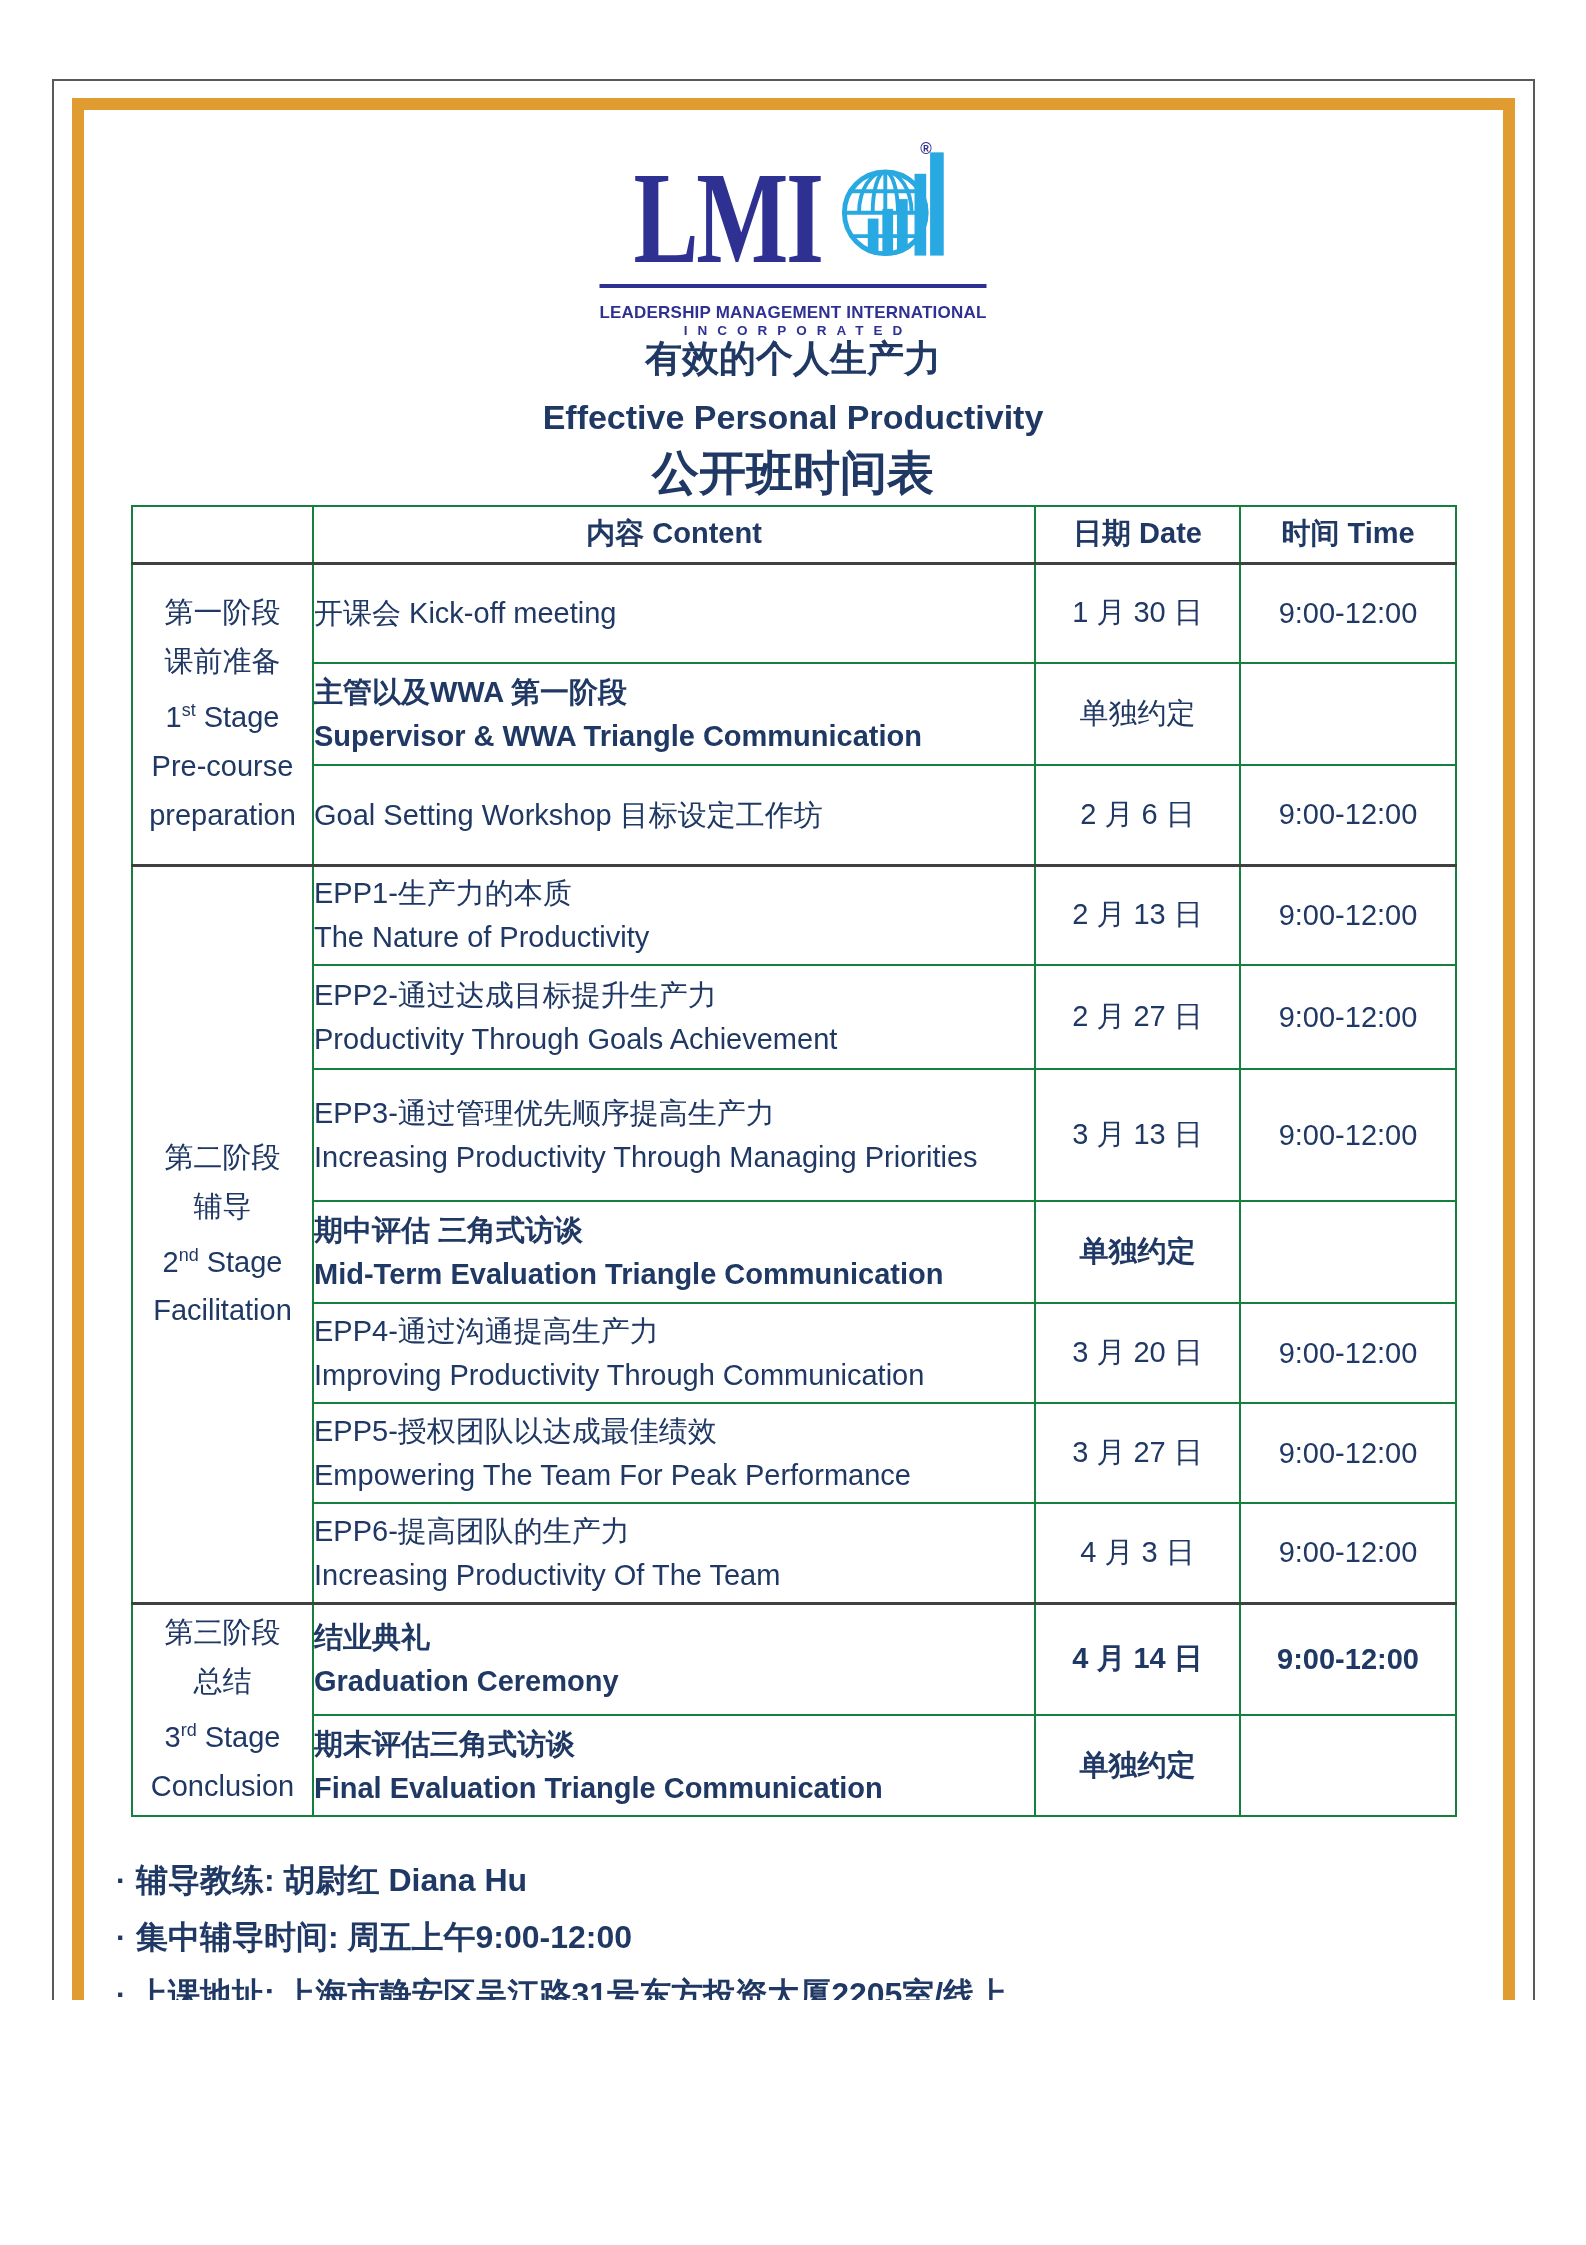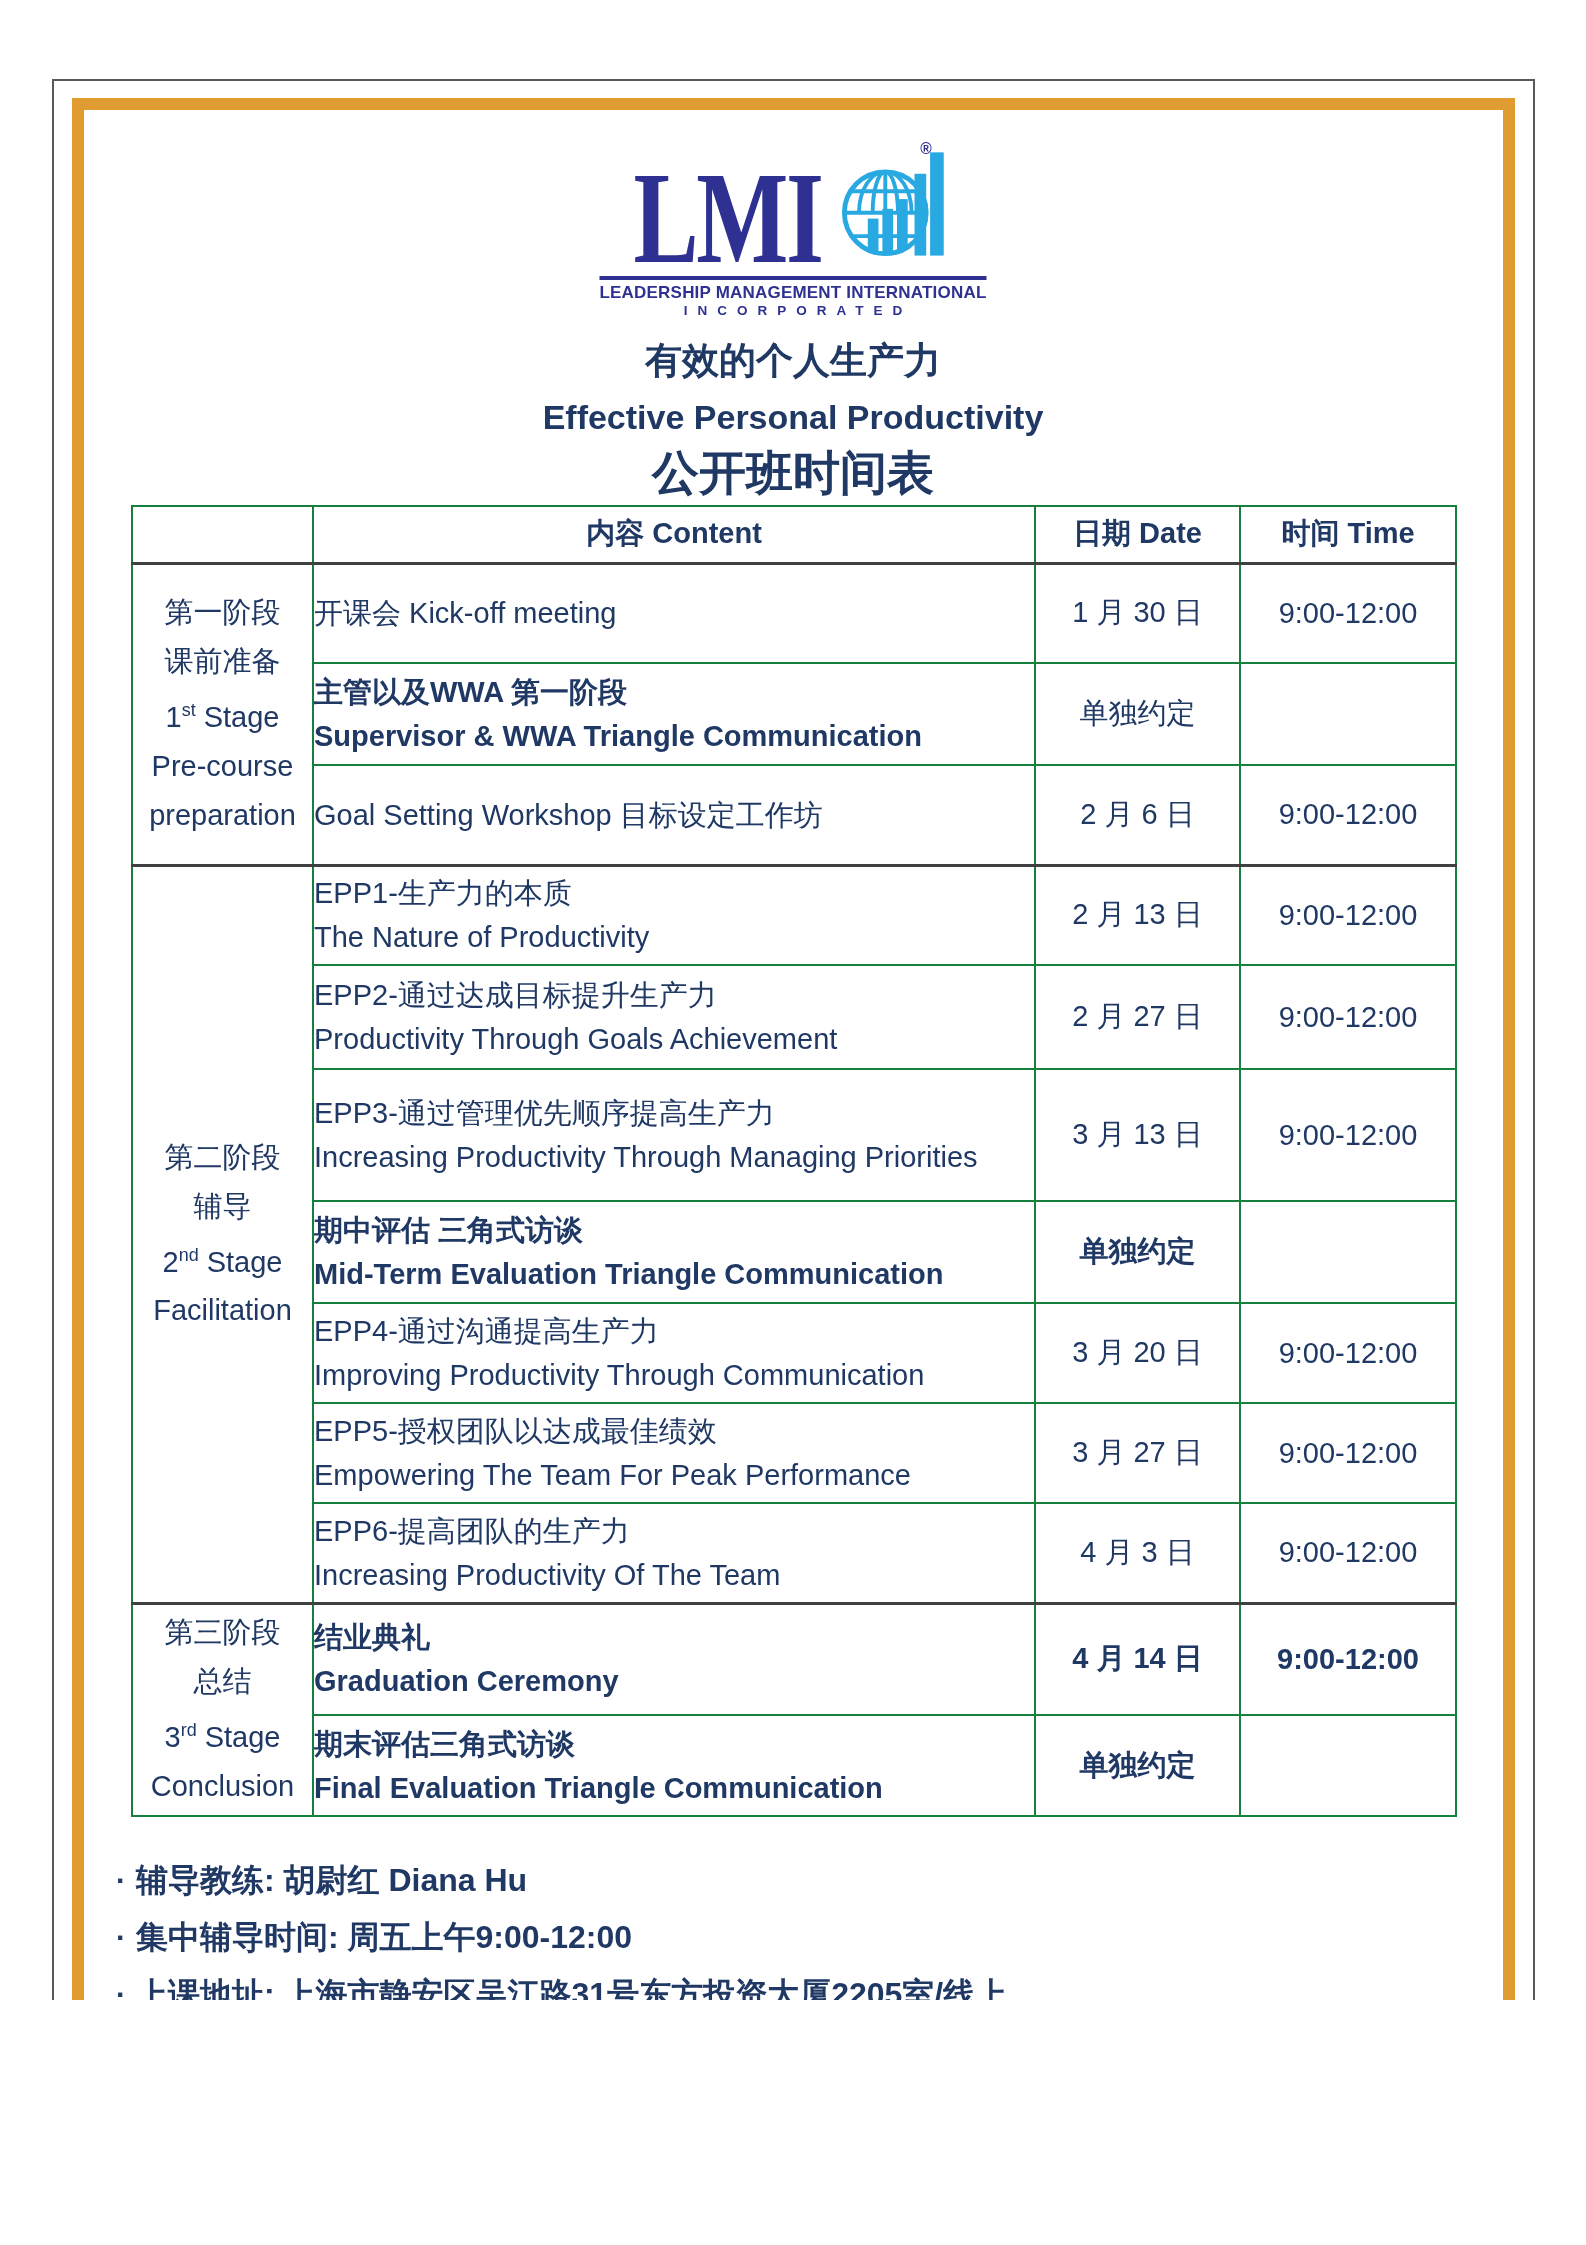--- a/index.html
+++ b/index.html
@@ -13,28 +13,28 @@
   
   .logo{position:absolute;top:140px;left:50%;transform:translateX(-50%);text-align:center;}
   .logo-top{display:flex;align-items:flex-end;justify-content:center;}
   .lmi-text{
     font-family:"Liberation Serif","DejaVu Serif",serif;font-weight:bold;color:#2e3192;
     font-size:122px;line-height:0.78;letter-spacing:-3px;display:inline-block;
     transform:scale(0.80,1.08);transform-origin:left bottom;
   }
   .globe-wrap{margin-left:-28px;margin-bottom:-2px;}
   .logo-line1{
-    border-top:4px solid #2e3192;margin-top:8px;padding-top:3px;white-space:nowrap;
+    border-top:4px solid #2e3192;margin-top:16px;padding-top:15px;white-space:nowrap;
     font-size:17px;font-weight:bold;color:#2e3192;letter-spacing:0.2px;
   }
   .logo-line2{font-size:13.5px;font-weight:bold;color:#2e3192;letter-spacing:10px;margin-top:0;text-indent:10px;}
 
   
   .title{position:absolute;top:333px;left:0;width:100%;text-align:center;font-weight:bold;color:#1f3864;}
-  .title-zh{font-size:37px;line-height:56px;}
+  .title-zh{font-size:37px;line-height:56px;font-family:Liberation Mono, monospace;}
   .title-en{font-size:34px;line-height:56px;}
   .title-sub{font-size:47px;line-height:56px;}
 
   
   table.schedule{
     position:absolute;left:131px;top:505px;width:1324px;border-collapse:collapse;table-layout:fixed;
     font-size:29px;color:#1f3864;
   }
   table.schedule td{border:2px solid #15803d;vertical-align:middle;padding:0;}
   tr.header-row td{border-bottom:3px solid #404040;text-align:center;font-weight:bold;}

